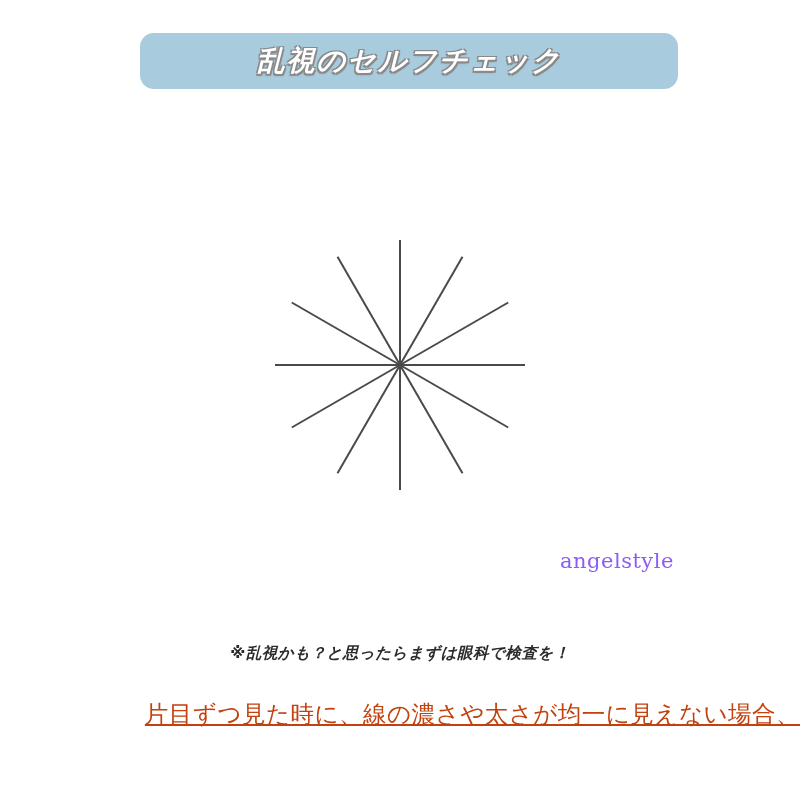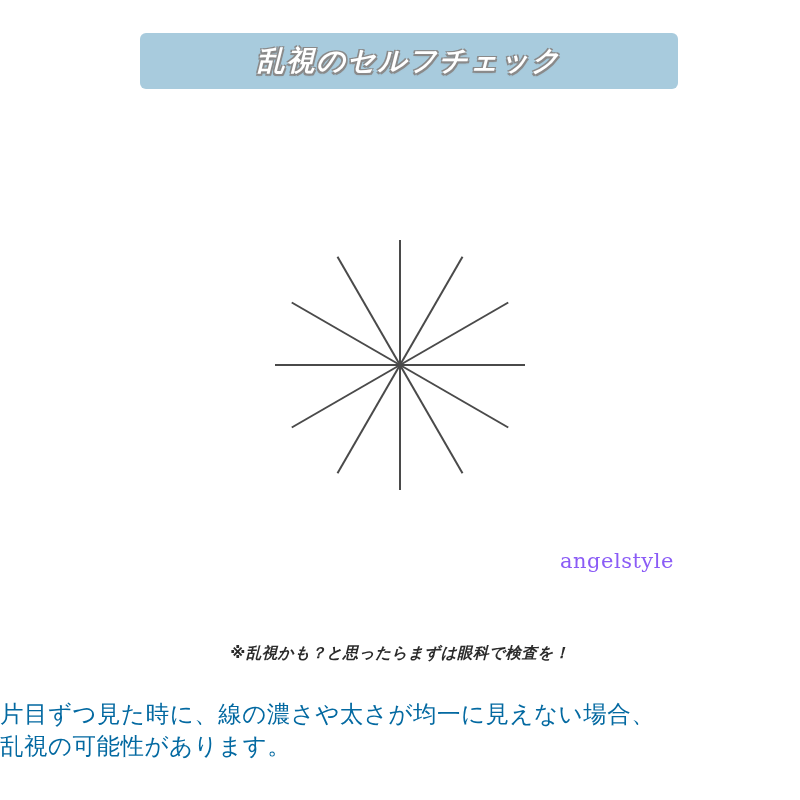--- a/index.html
+++ b/index.html
@@ -21,21 +21,21 @@
   }
 
   
   .title-banner {
     position: absolute;
     left: 140px;
     top: 33px;
     width: 538px;
     height: 56px;
     background: #a8cbdd;
-    border-radius: 6px;
+    border-radius: 14px;
     display: flex;
     align-items: center;
     justify-content: center;
   }
   .title-text {
     font-family: "DejaVu Serif", serif;
     font-weight: bold;
     font-style: italic;
     font-size: 28px;
     letter-spacing: 2px;
@@ -89,26 +89,27 @@
     letter-spacing: 0.5px;
     font-style: italic;
   }
 
   
   .description {
     position: absolute;
     left: 0;
     top: 698px;
     width: 800px;
-    text-align: left;
+    text-align: right;
     font-family: "DejaVu Serif", serif;
     font-size: 23.5px;
     line-height: 1.38;
-    color: #0369a1;
+    color: #c2410c;
     letter-spacing: 0.5px;
+    text-decoration: underline;
   }
   .description .line {
     display: block;
   }
 </style>
 </head>
 <body>
 
 <div class="page">
 
@@ -128,16 +129,15 @@
         </g>
     </svg>
   </div>
 
   <div class="watermark">angelstyle</div>
 
   <div class="note">※乱視かも？と思ったらまずは眼科で検査を！</div>
 
   <div class="description">
     <span class="line">片目ずつ見た時に、線の濃さや太さが均一に見えない場合、</span>
-    <span class="line">乱視の可能性があります。</span>
   </div>
 
 </div>
 
 </body></html>

